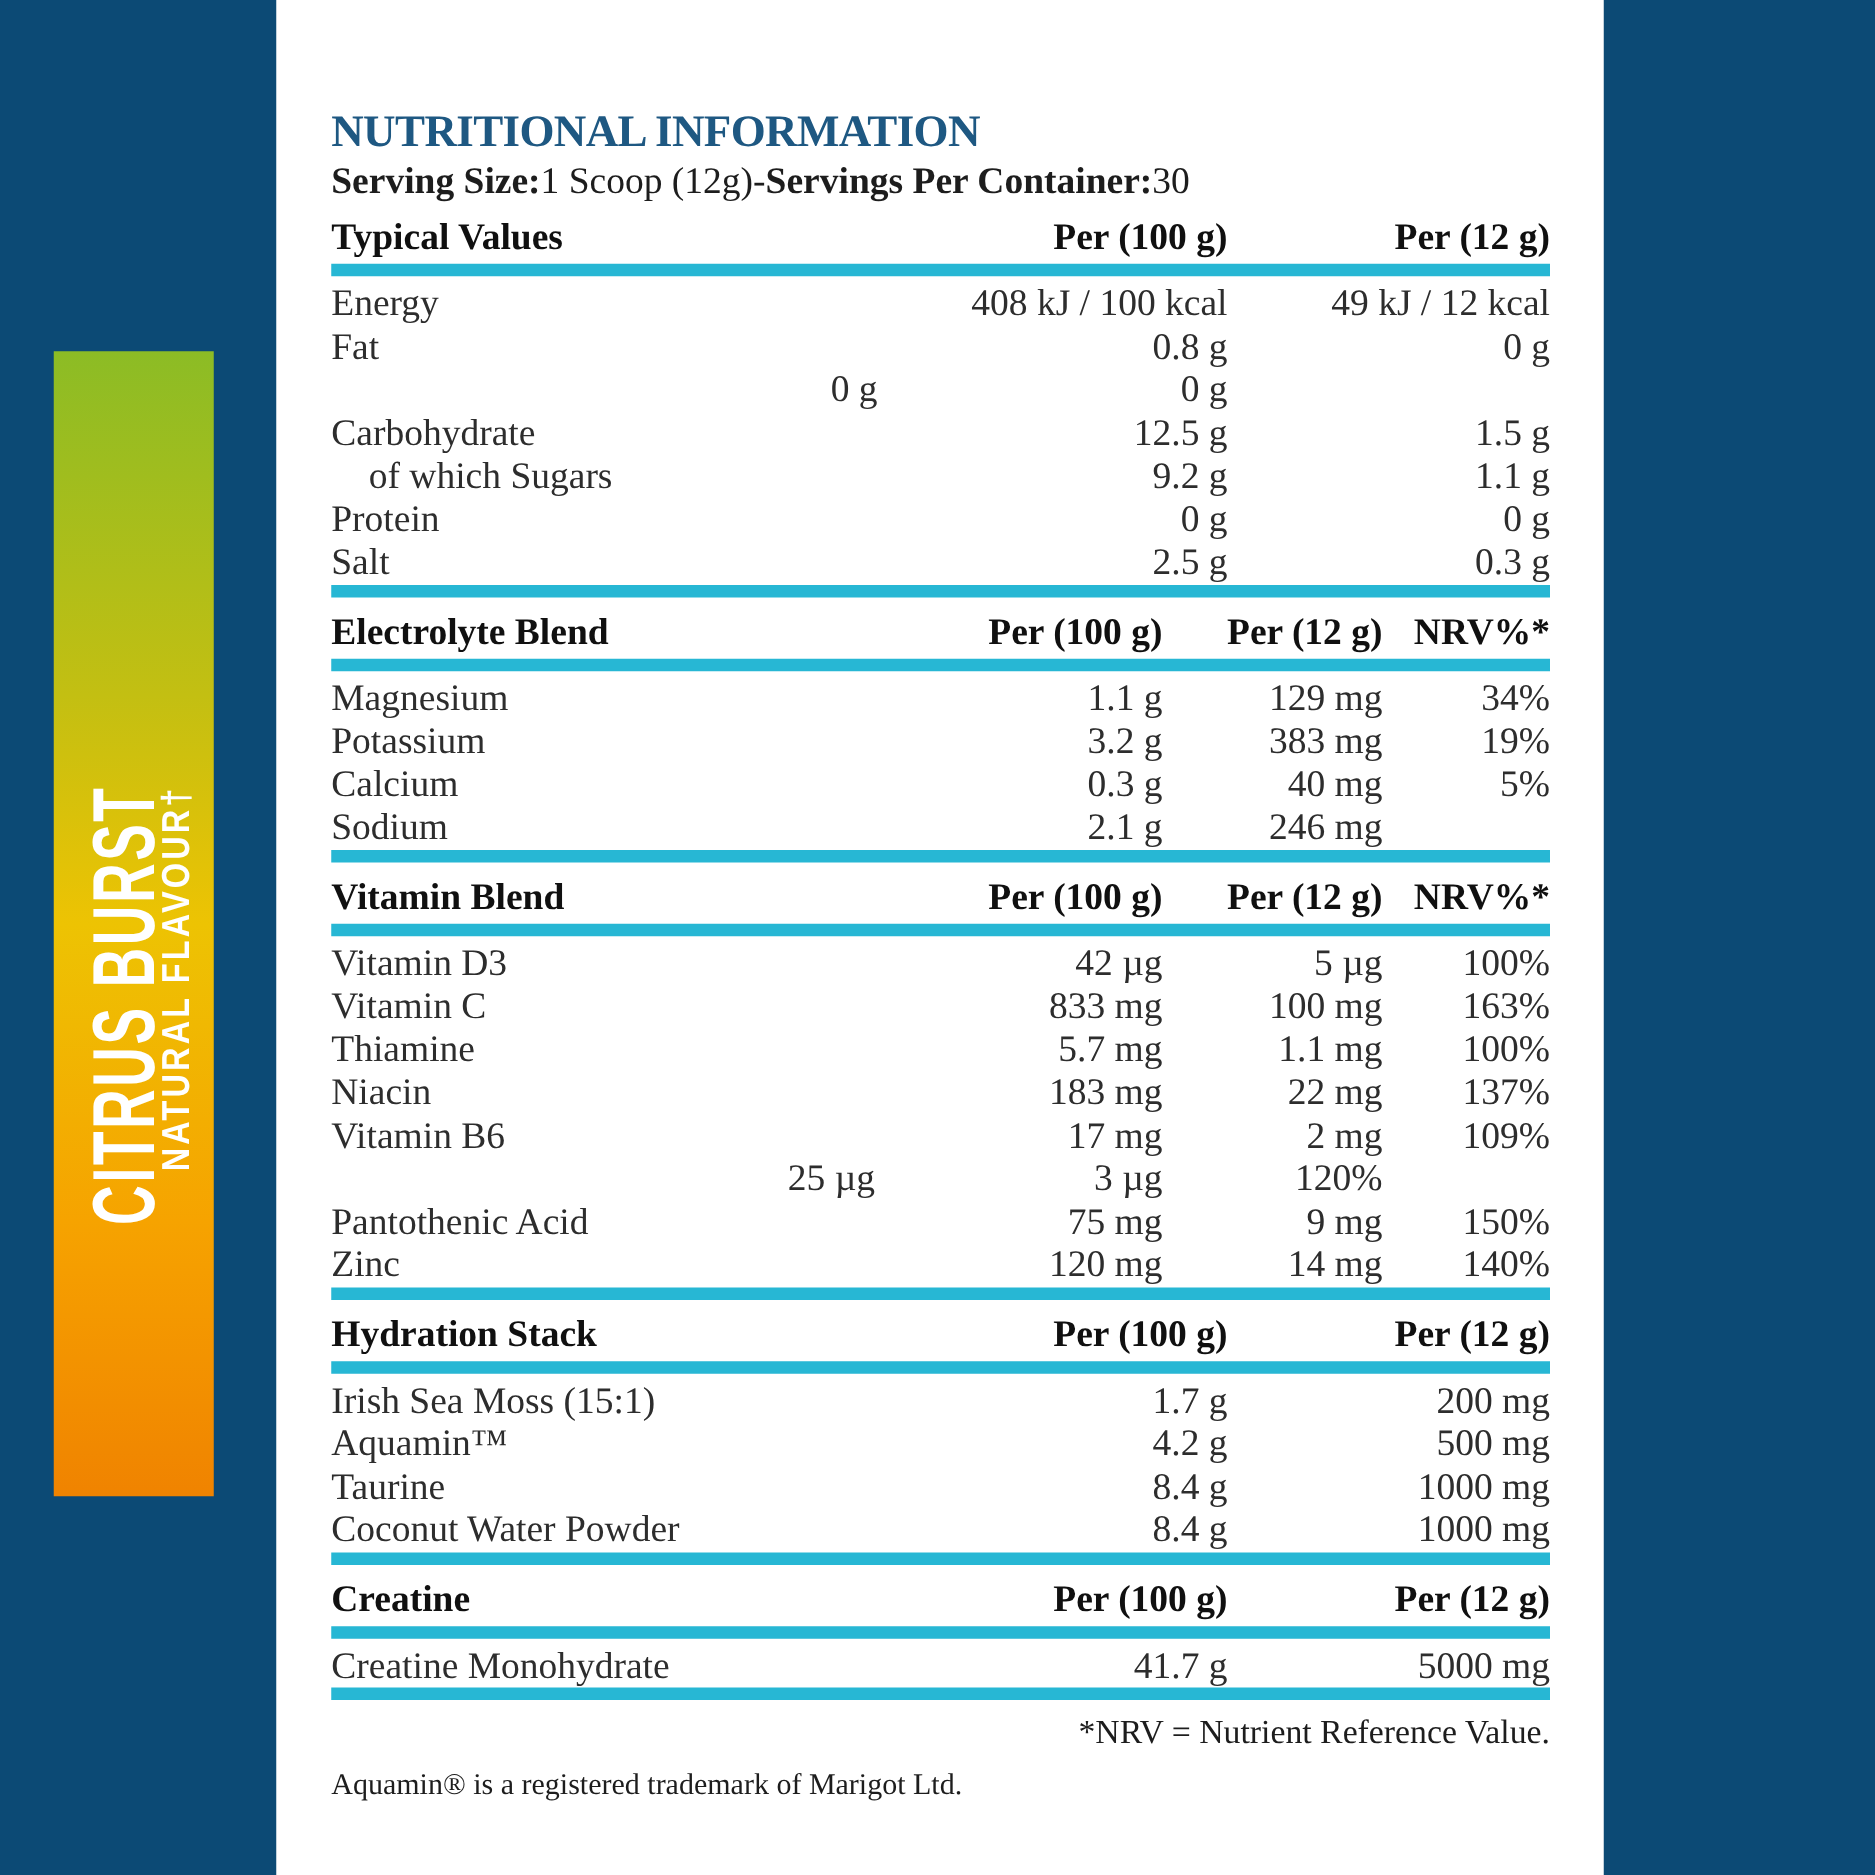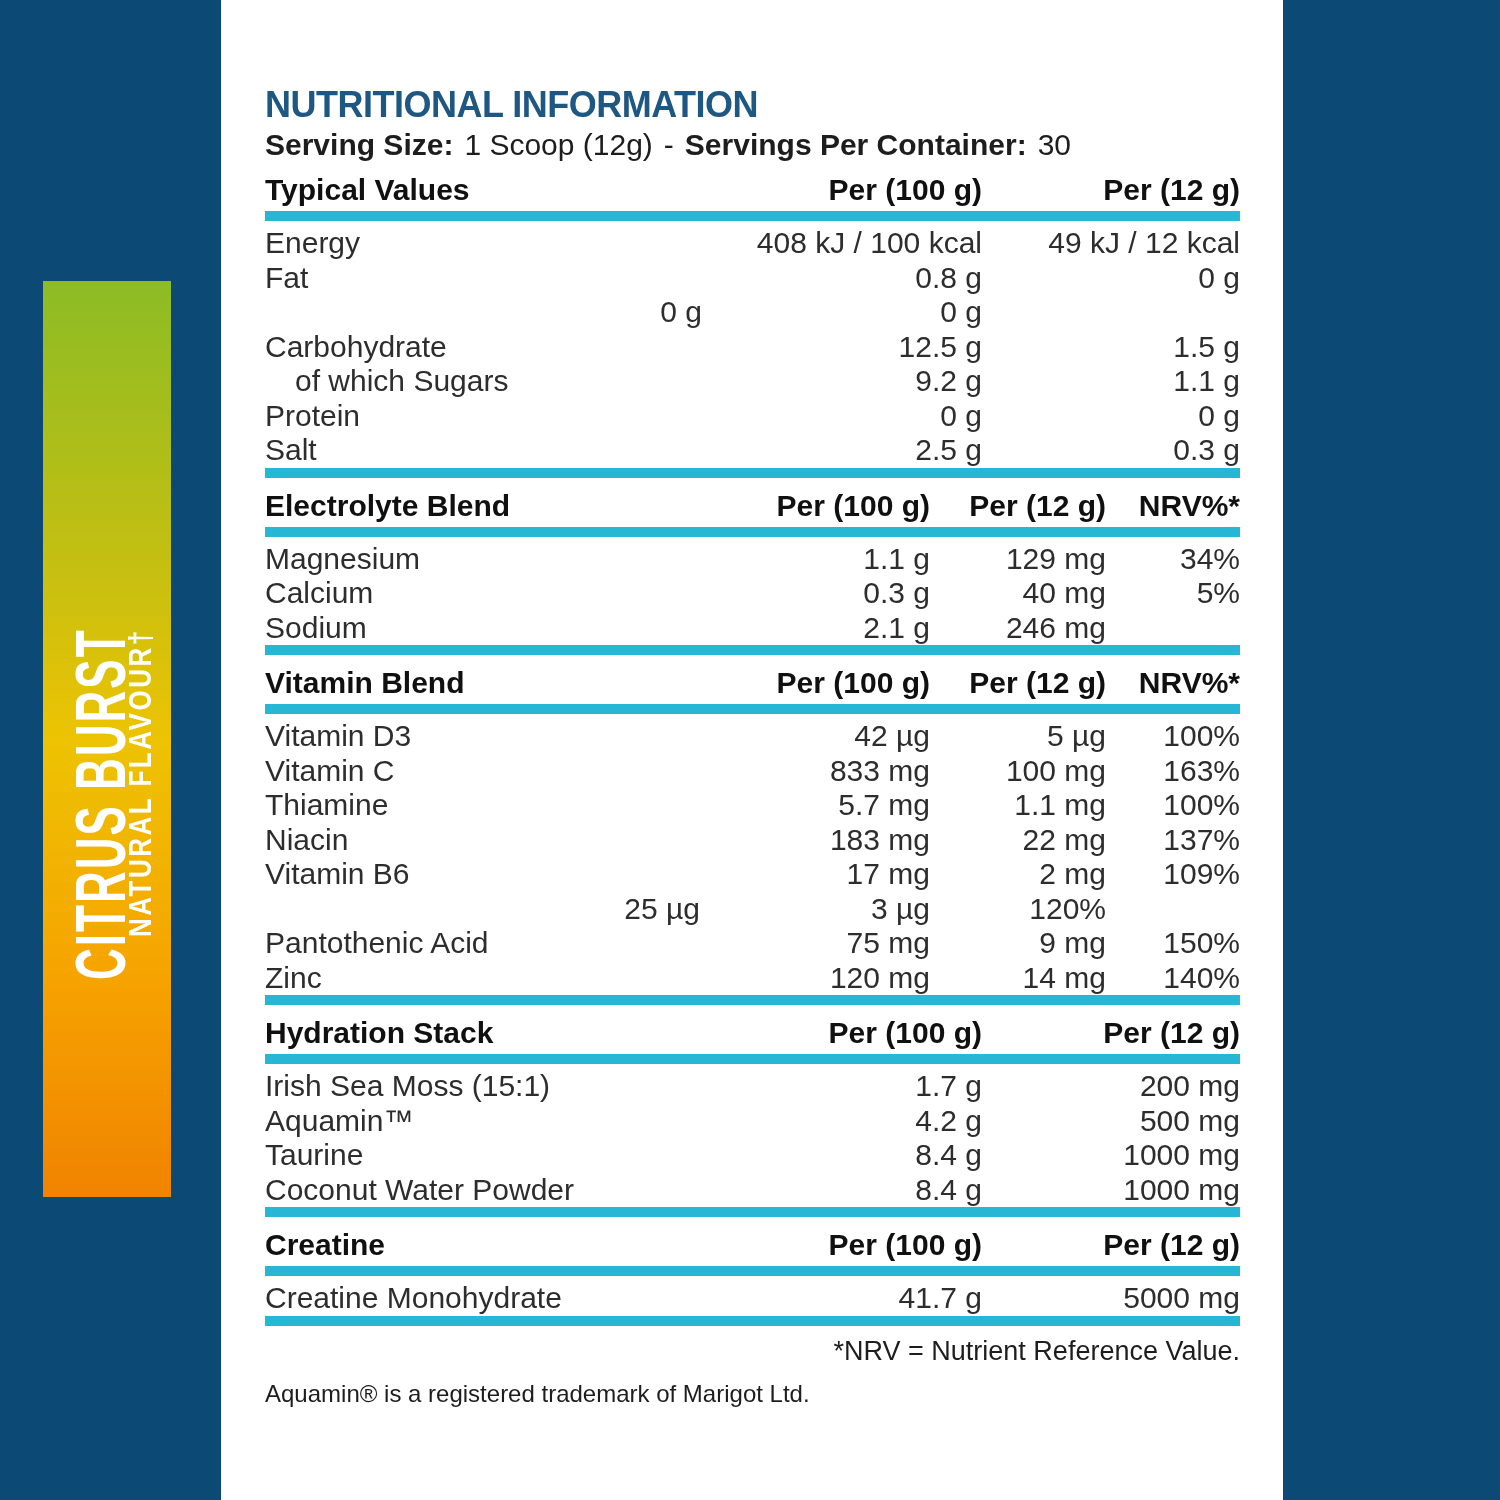--- a/index.html
+++ b/index.html
@@ -49,33 +49,34 @@
     letter-spacing: 2.5px;
     transform: rotate(-90deg) scaleY(1.2);
   }
 
   .main {
     position: absolute;
     left: 221px; top: 0;
     width: 1062px; height: 1500px;
     box-sizing: border-box;
     padding: 84px 43px 0 44px;
+    font-family: Liberation Serif, serif;
   }
   .page-title {
     margin: 0;
     font-size: 36px; line-height: 42px;
     font-weight: bold;
     letter-spacing: -0.5px;
     color: var(--title-blue, #1E5882);
   }
   .serving-line {
     margin-top: 2px;
     font-size: 30px; line-height: 34px;
     color: #1d1d1d;
-    display: flex; gap: 11px; align-items: baseline;
+    display: flex; align-items: baseline;
     white-space: nowrap;
   }
   .serving-line .b { font-weight: bold; }
 
   .sec-head {
     display: grid;
     align-items: end;
     margin-top: 12px;
     font-size: 30px; line-height: 32px;
     font-weight: bold;
@@ -192,20 +193,26 @@
         </div>
     <div class="bar head"></div>
     <div class="rows">
           <div class="t-row cols3">
     <span class="label">Magnesium</span>
   <span class="val">1.1 g</span>
             <span class="val">129 mg</span>
             <span class="val">34%</span>
           </div>
           <div class="t-row cols3">
+    <span class="label">Potassium</span>
+  <span class="val">3.2 g</span>
+            <span class="val">383 mg</span>
+            <span class="val">19%</span>
+          </div>
+          <div class="t-row cols3">
     <span class="label">Calcium</span>
   <span class="val">0.3 g</span>
             <span class="val">40 mg</span>
             <span class="val">5%</span>
           </div>
           <div class="t-row cols3">
     <span class="label">Sodium</span>
   <span class="val">2.1 g</span>
             <span class="val">246 mg</span>
             <span class="val"></span>

